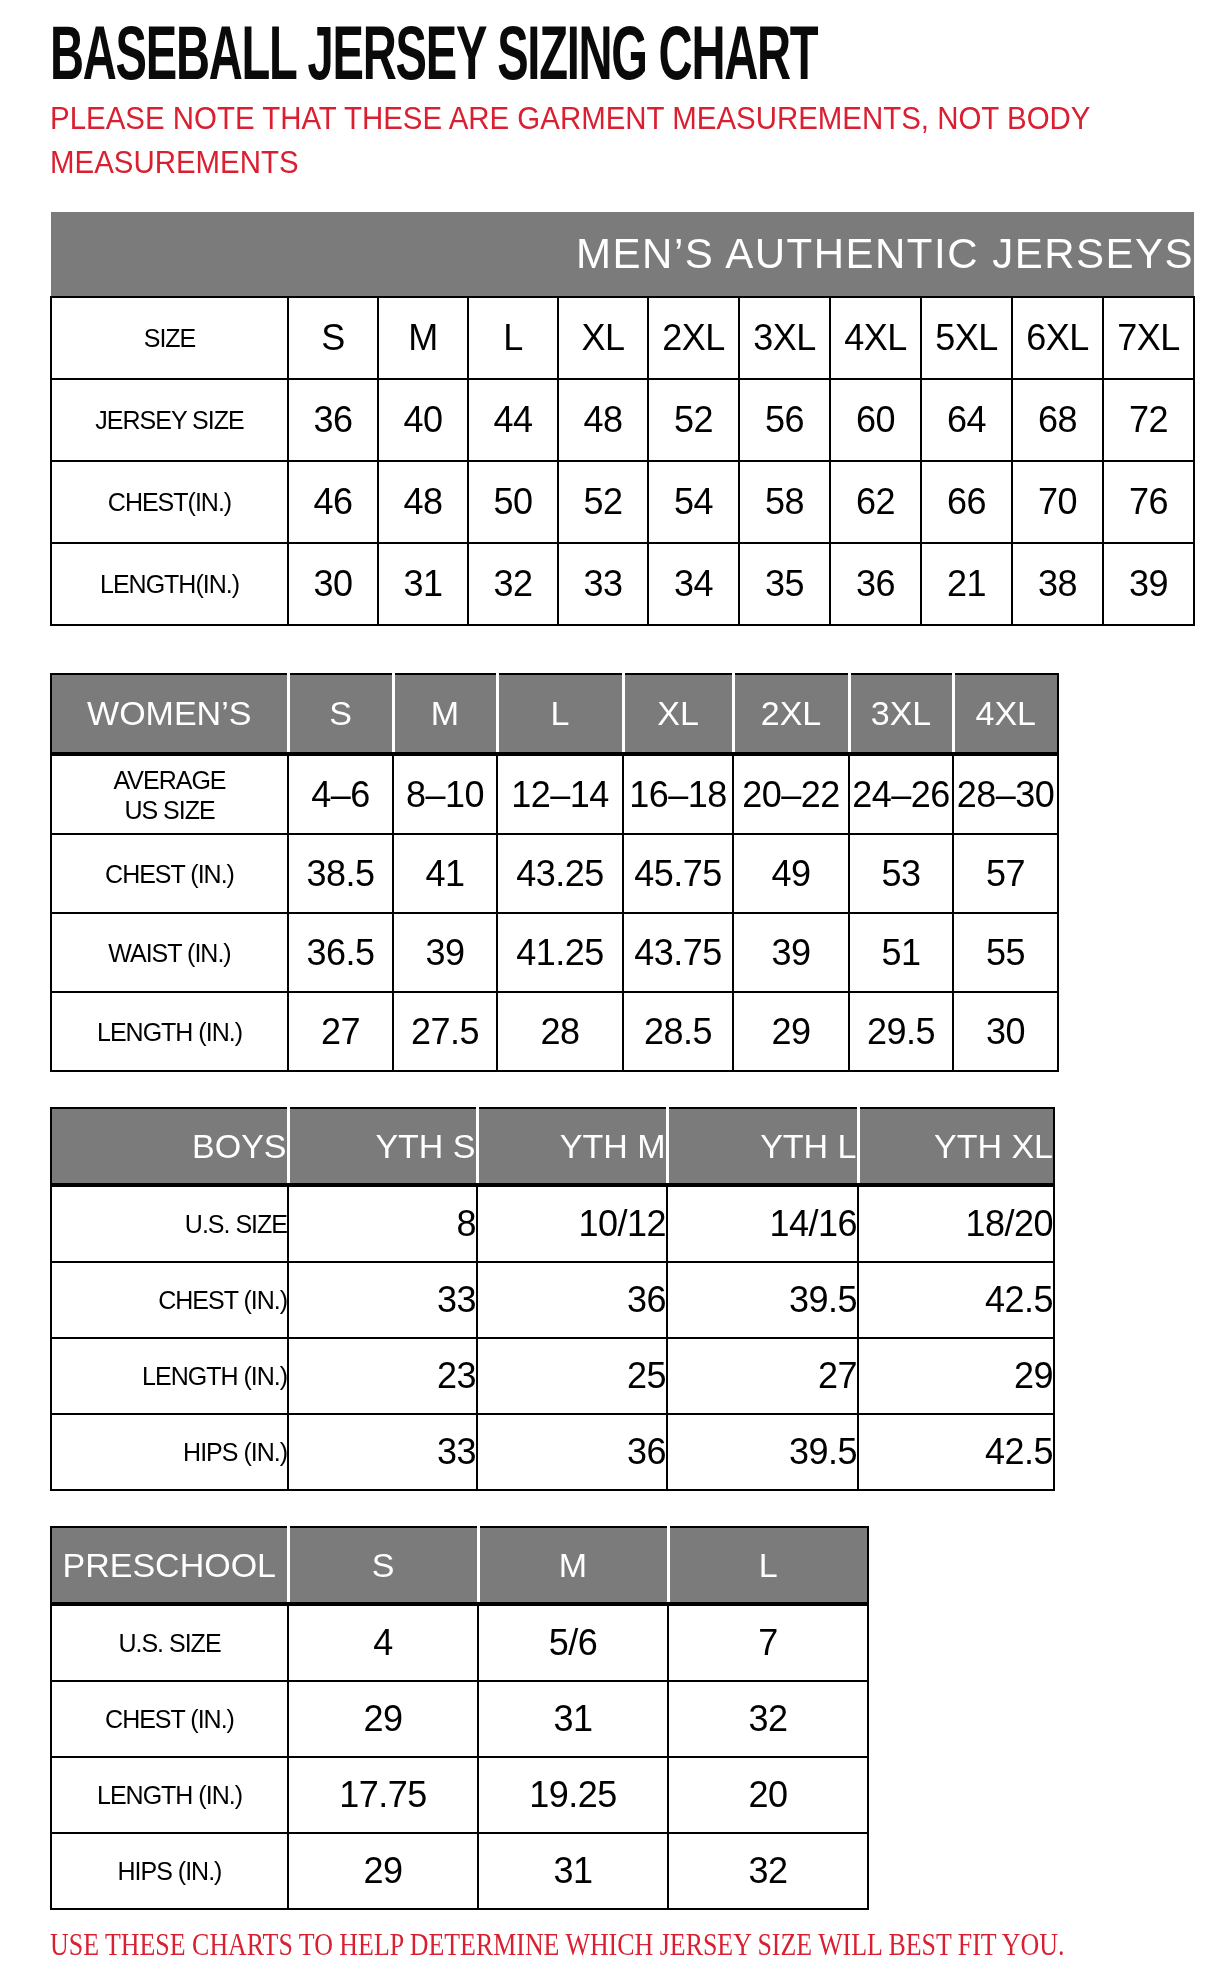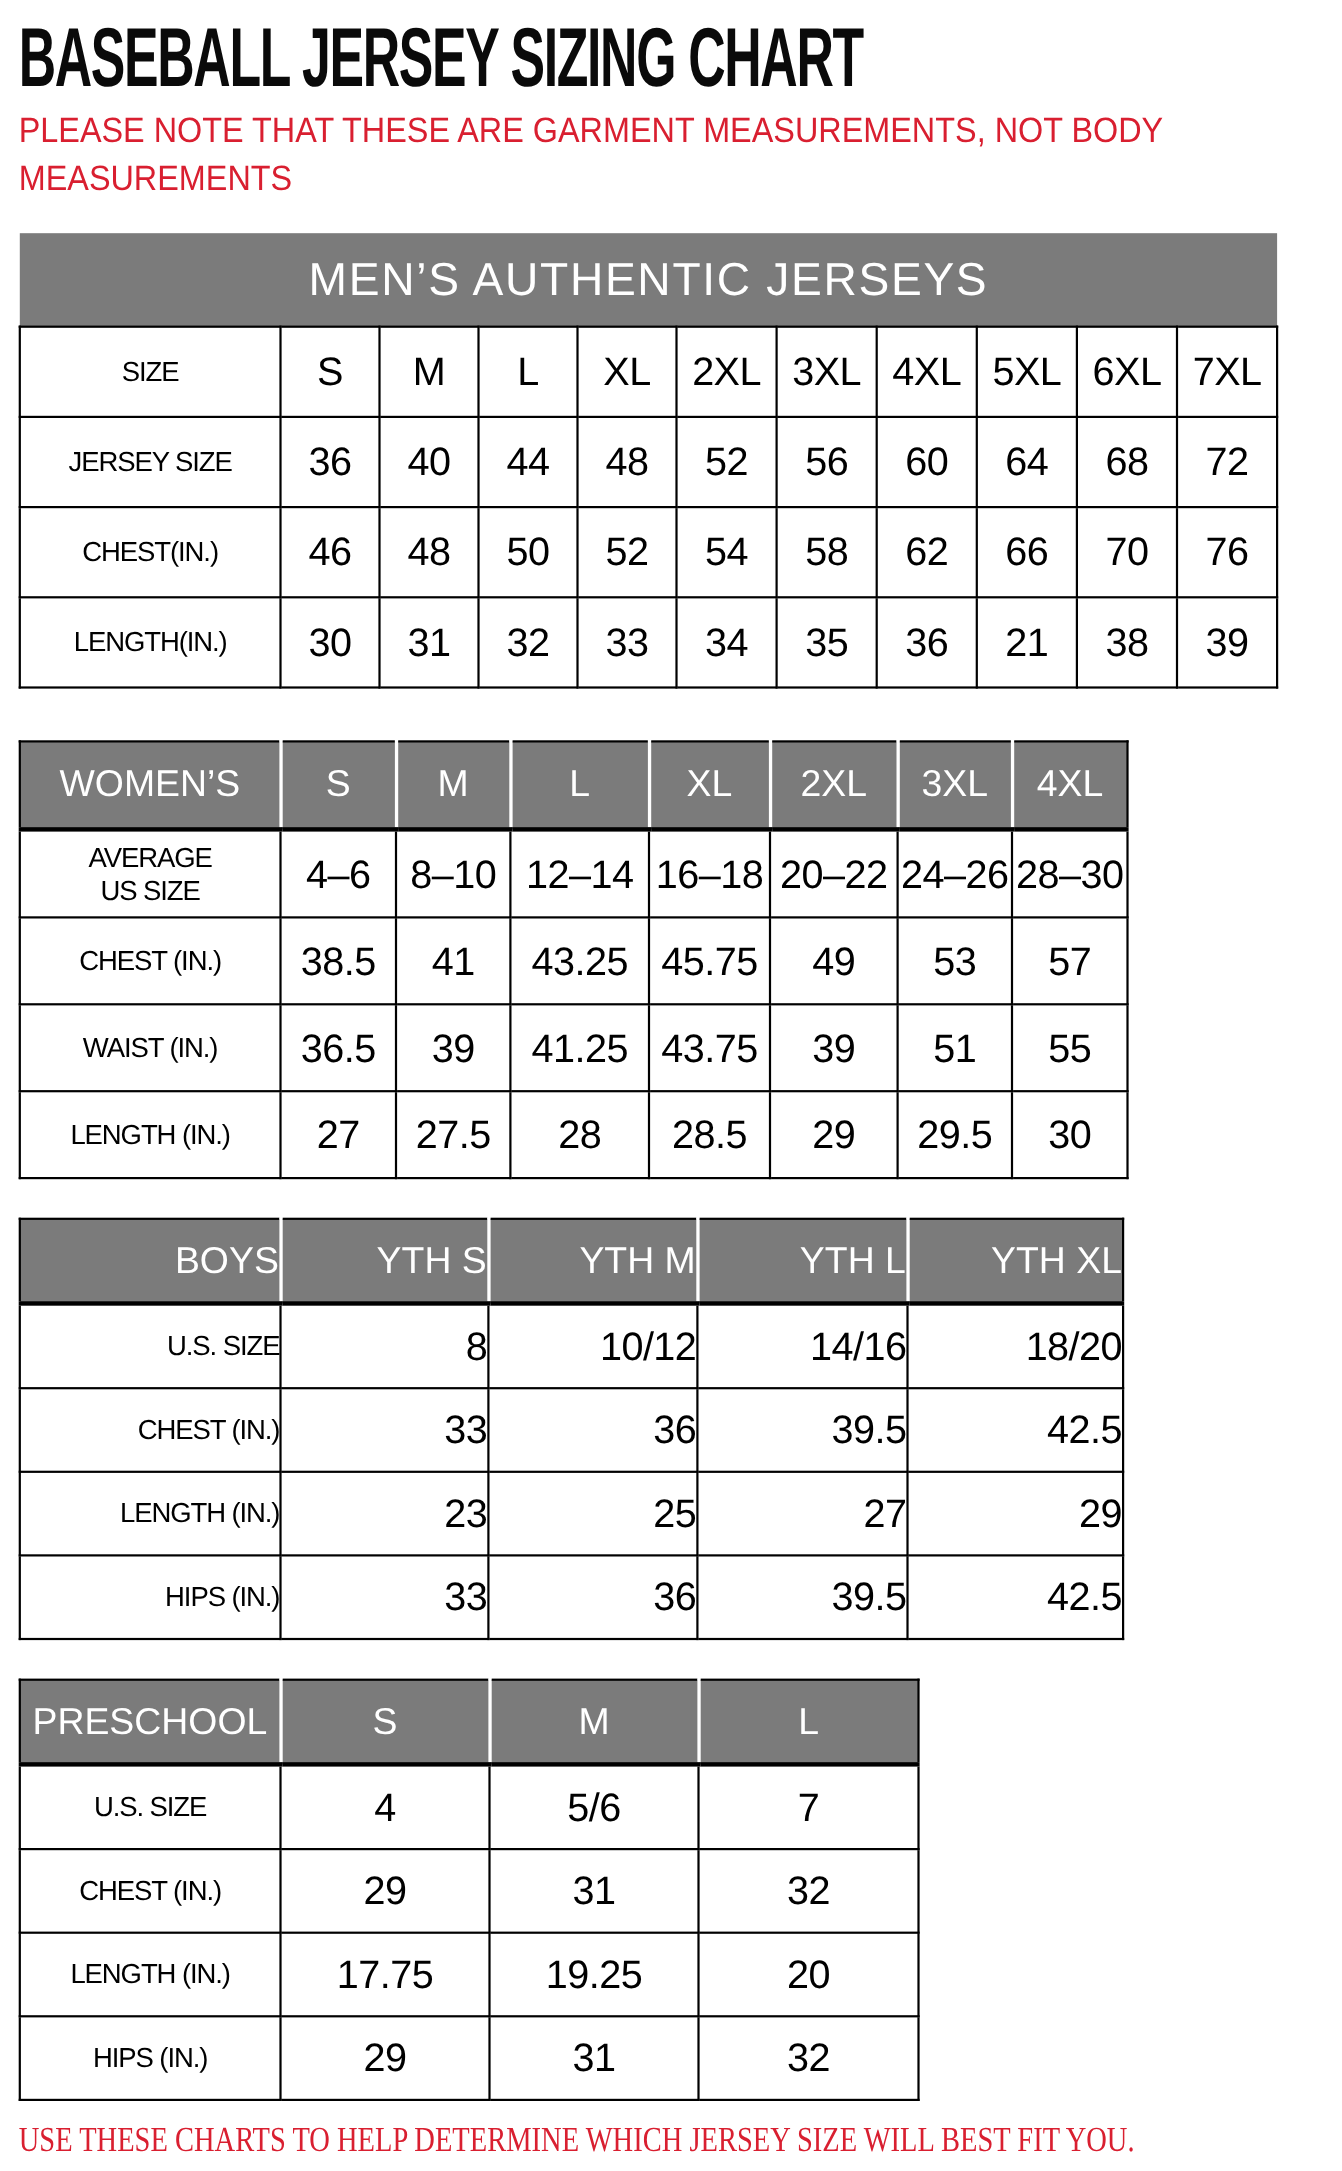--- a/index.html
+++ b/index.html
@@ -1,21 +1,21 @@
 <!DOCTYPE html>
 <html style="--accent-red: #d91f30; --header-gray: #7b7b7b;"><head>
 <meta charset="utf-8">
 <style>
   html, body { margin: 0; padding: 0; background: #fff; }
   body {
     width: 1220px; height: 1974px; overflow: hidden;
     font-family: "Liberation Sans", "DejaVu Sans", sans-serif;
     color: #000;
   }
-  .page { padding: 14px 0 0 17px; }
+  .page { padding: 14px 0 0 50px; }
 
   
   h1 { margin: 0; height: 78px; }
   .squeeze-title {
     display: inline-block; transform: scaleX(0.62); transform-origin: 0 50%;
     white-space: nowrap; font-weight: 700; font-size: 76px;
     letter-spacing: -2px; line-height: 1.02; color: #0a0a0a;
   }
 
   
@@ -44,21 +44,21 @@
   }
   .t-mens td      { height: 80px; }
   .t-womens td    { height: 77px; }
   .t-boys td      { height: 74px; text-align: right; }
   .t-preschool td { height: 74px; }
 
   .sizes .lbl { font-size: 25px; letter-spacing: -1px; white-space: pre-line; line-height: 1.2; }
 
   .sizes .banner {
     background: var(--header-gray, #7b7b7b); color: #fff;
-    border: 0; font-size: 42px; letter-spacing: 1.5px; height: 84px; font-weight: 400;
+    border: 0; font-size: 42px; letter-spacing: 1.5px; height: 84px; font-weight: 400; text-align: right;
   }
   .sizes .hdr {
     background: var(--header-gray, #7b7b7b); color: #fff; font-size: 34px;
     border-left: 3px solid #fff; border-right: 3px solid #fff;
     border-top: 2px solid #000; border-bottom: 4px solid #000;
     letter-spacing: 0;
   }
   .t-mens .hdr, .t-womens .hdr { height: 77px; }
   .t-preschool .hdr, .t-boys .hdr { height: 74px; }
   .sizes .hdr:first-child { border-left: 2px solid #000; }

